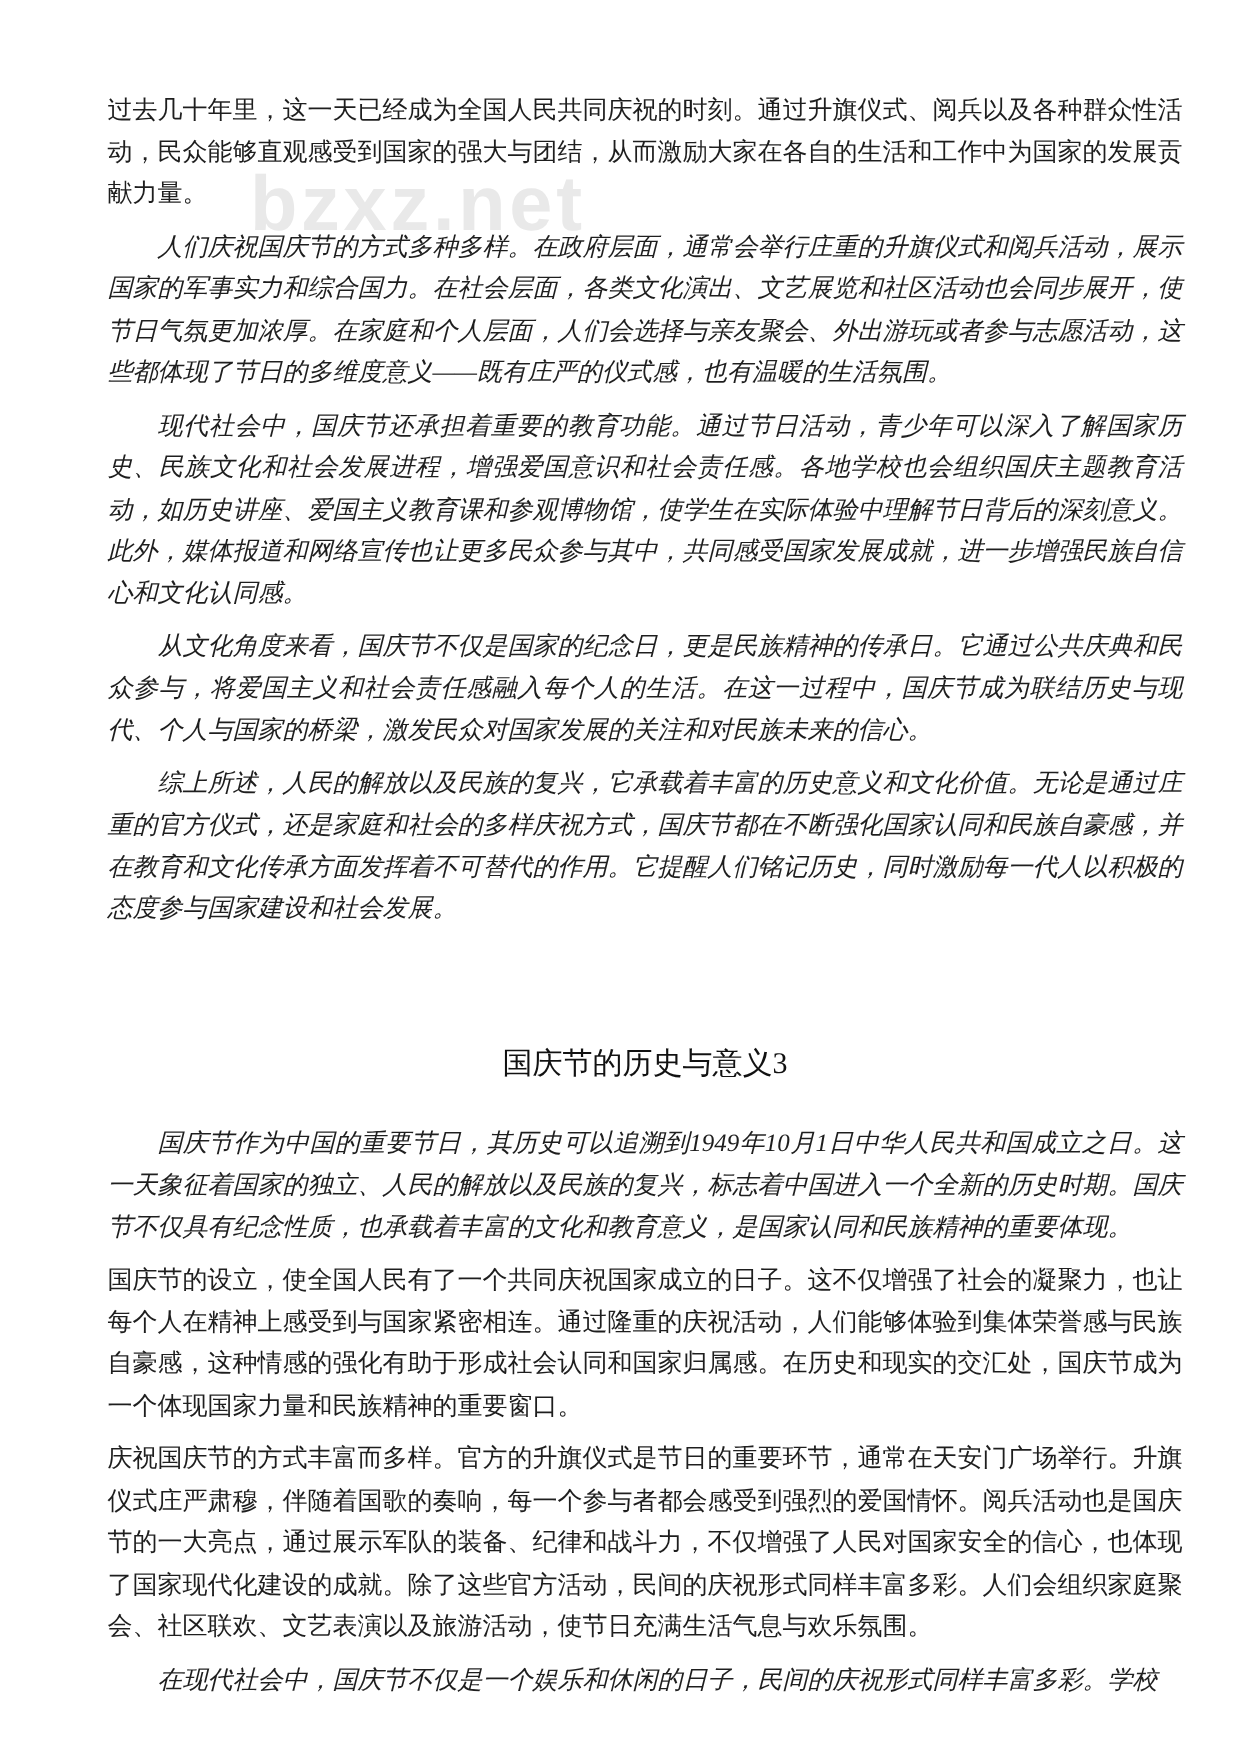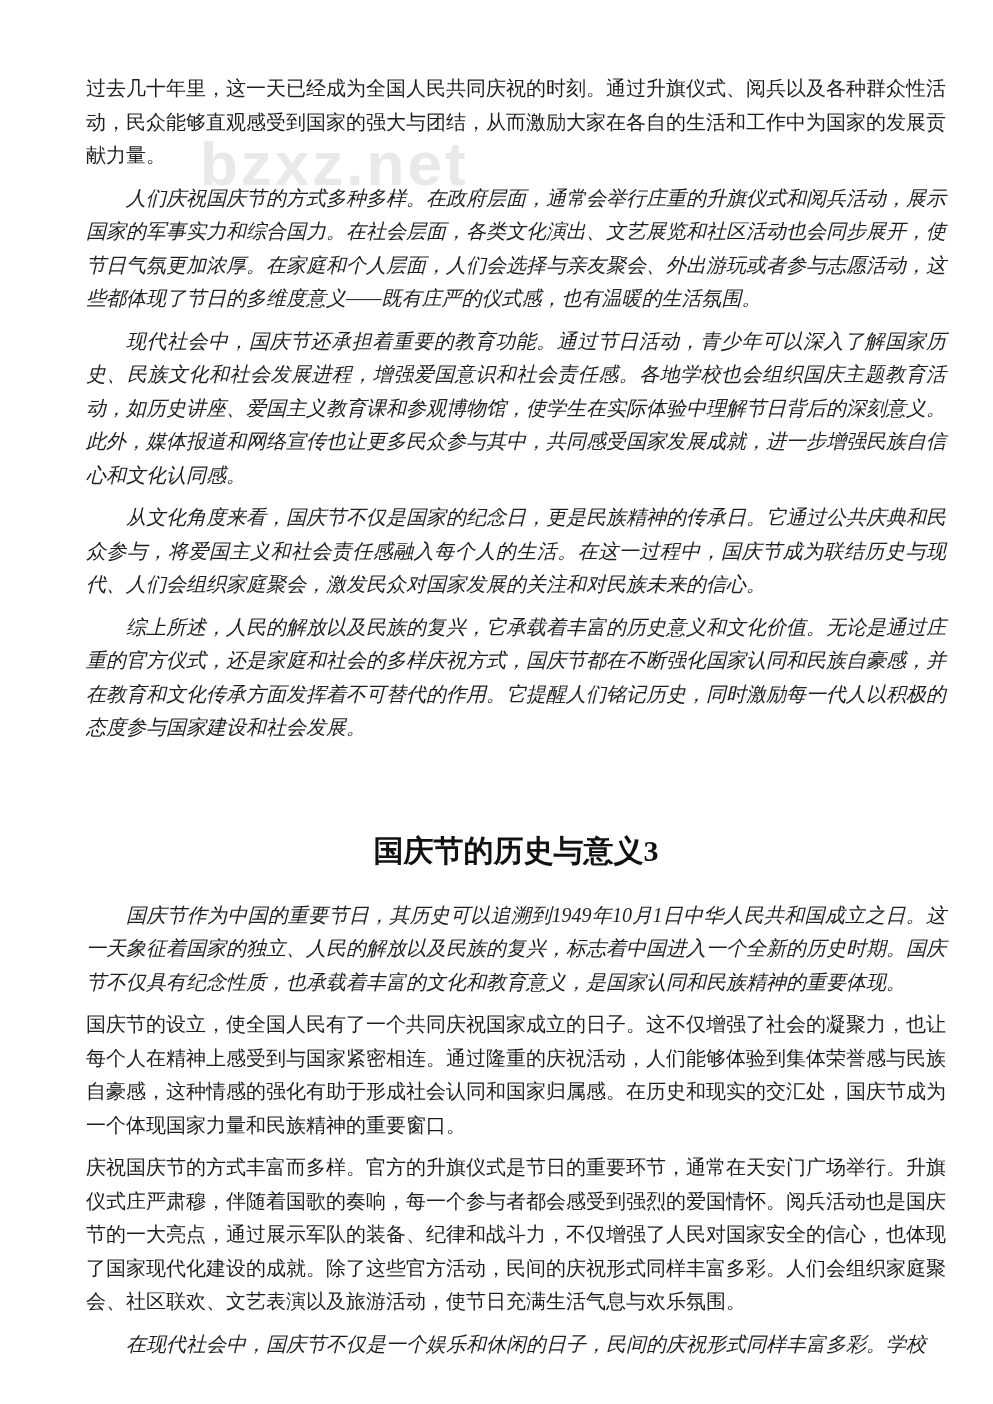--- a/index.html
+++ b/index.html
@@ -54,23 +54,23 @@
     font-style: italic;
   }
   .para.clip {
     max-height: 34px;
     overflow: hidden;
     margin-bottom: 0;
   }
   .heading {
     margin: 86px 0 28px 0;
     text-align: center;
-    font-size: 30px;
+    font-size: 24px;
     line-height: 40px;
-    font-weight: bold;
+    font-weight: normal;
     color: #111111;
     text-indent: 0;
   }
   .footer {
     position: absolute;
     z-index: 2;
     left: 66px;
     width: 858px;
     top: 1412px;
     background: transparent;
@@ -99,21 +99,21 @@
   <div class="watermark">bzxz.net</div>
 
   <div class="content">
 
     <p class="para">过去几十年里，这一天已经成为全国人民共同庆祝的时刻。通过升旗仪式、阅兵以及各种群众性活动，民众能够直观感受到国家的强大与团结，从而激励大家在各自的生活和工作中为国家的发展贡献力量。</p>
 
     <p class="para indent">人们庆祝国庆节的方式多种多样。在政府层面，通常会举行庄重的升旗仪式和阅兵活动，展示国家的军事实力和综合国力。在社会层面，各类文化演出、文艺展览和社区活动也会同步展开，使节日气氛更加浓厚。在家庭和个人层面，人们会选择与亲友聚会、外出游玩或者参与志愿活动，这些都体现了节日的多维度意义——既有庄严的仪式感，也有温暖的生活氛围。</p>
 
     <p class="para indent">现代社会中，国庆节还承担着重要的教育功能。通过节日活动，青少年可以深入了解国家历史、民族文化和社会发展进程，增强爱国意识和社会责任感。各地学校也会组织国庆主题教育活动，如历史讲座、爱国主义教育课和参观博物馆，使学生在实际体验中理解节日背后的深刻意义。此外，媒体报道和网络宣传也让更多民众参与其中，共同感受国家发展成就，进一步增强民族自信心和文化认同感。</p>
 
-    <p class="para indent">从文化角度来看，国庆节不仅是国家的纪念日，更是民族精神的传承日。它通过公共庆典和民众参与，将爱国主义和社会责任感融入每个人的生活。在这一过程中，国庆节成为联结历史与现代、人们会组织家庭聚会，激发民众对国家发展的关注和对民族未来的信心。</p>
+    <p class="para indent">从文化角度来看，国庆节不仅是国家的纪念日，更是民族精神的传承日。它通过公共庆典和民众参与，将爱国主义和社会责任感融入每个人的生活。在这一过程中，国庆节成为联结历史与现代、个人与国家的桥梁，激发民众对国家发展的关注和对民族未来的信心。</p>
 
     <p class="para indent">综上所述，人民的解放以及民族的复兴，它承载着丰富的历史意义和文化价值。无论是通过庄重的官方仪式，还是家庭和社会的多样庆祝方式，国庆节都在不断强化国家认同和民族自豪感，并在教育和文化传承方面发挥着不可替代的作用。它提醒人们铭记历史，同时激励每一代人以积极的态度参与国家建设和社会发展。</p>
 
     <h1 class="heading">国庆节的历史与意义3</h1>
 
     <p class="para indent">国庆节作为中国的重要节日，其历史可以追溯到1949年10月1日中华人民共和国成立之日。这一天象征着国家的独立、人民的解放以及民族的复兴，标志着中国进入一个全新的历史时期。国庆节不仅具有纪念性质，也承载着丰富的文化和教育意义，是国家认同和民族精神的重要体现。</p>
 
     <p class="para">国庆节的设立，使全国人民有了一个共同庆祝国家成立的日子。这不仅增强了社会的凝聚力，也让每个人在精神上感受到与国家紧密相连。通过隆重的庆祝活动，人们能够体验到集体荣誉感与民族自豪感，这种情感的强化有助于形成社会认同和国家归属感。在历史和现实的交汇处，国庆节成为一个体现国家力量和民族精神的重要窗口。</p>
 
     <p class="para">庆祝国庆节的方式丰富而多样。官方的升旗仪式是节日的重要环节，通常在天安门广场举行。升旗仪式庄严肃穆，伴随着国歌的奏响，每一个参与者都会感受到强烈的爱国情怀。阅兵活动也是国庆节的一大亮点，通过展示军队的装备、纪律和战斗力，不仅增强了人民对国家安全的信心，也体现了国家现代化建设的成就。除了这些官方活动，民间的庆祝形式同样丰富多彩。人们会组织家庭聚会、社区联欢、文艺表演以及旅游活动，使节日充满生活气息与欢乐氛围。</p>

